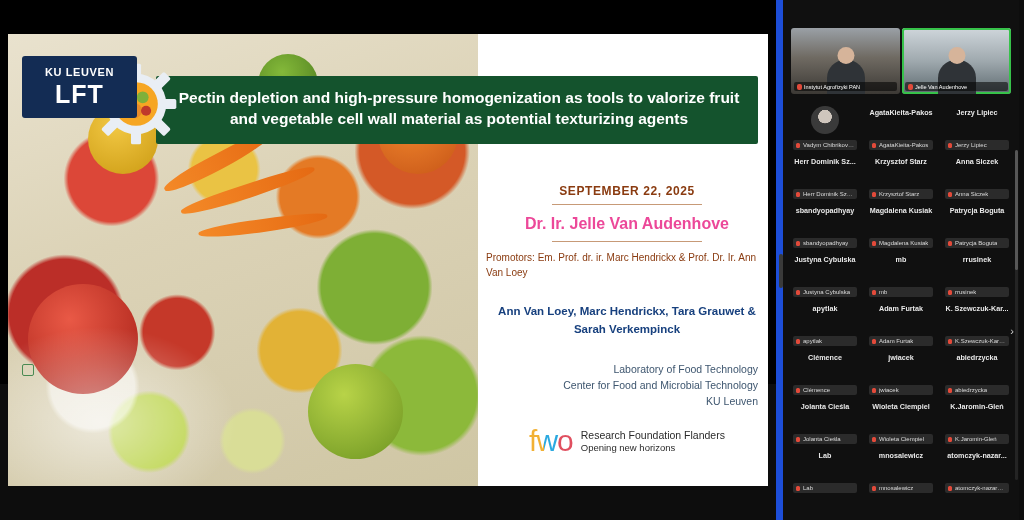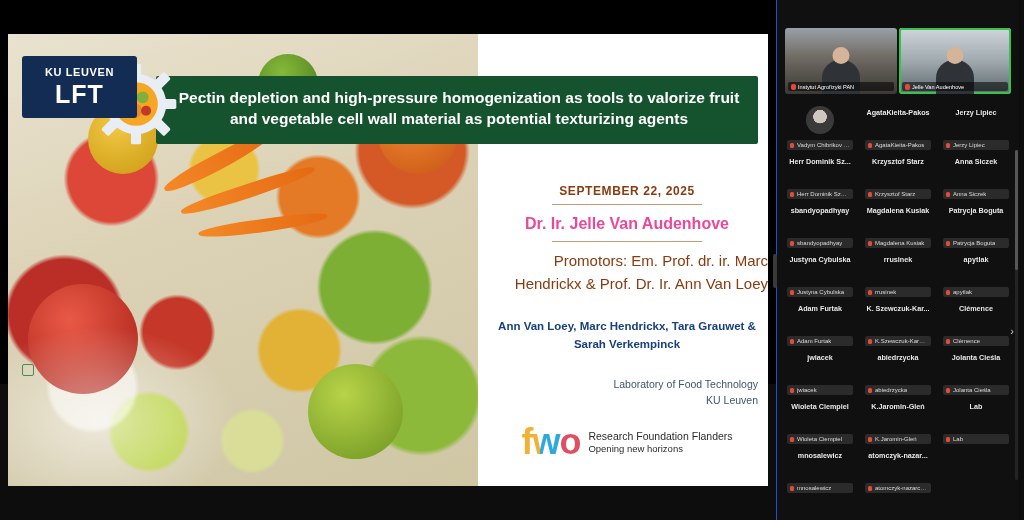--- a/index.html
+++ b/index.html
@@ -85,39 +85,39 @@
 
   .right-col { position: absolute; left: 478px; top: 0; width: 282px; height: 100%;
     display: flex; flex-direction: column; align-items: center; }
   .date {
     margin-top: 150px;
     font-size: 12px; letter-spacing: .6px; color: #8a3b10; font-weight: 700;
   }
   .rule { width: 150px; height: 1px; background: #c79a77; margin: 6px 0 10px; }
   .presenter { font-size: 16px; font-weight: 700; color: #ec4899; }
   .rule2 { width: 150px; height: 1px; background: #c79a77; margin: 8px 0 8px; }
-  .promotors { font-size: 15px; color: #8a3b10; text-align: right; line-height: 1.5; }
+  .promotors { font-size: 10px; color: #8a3b10; text-align: left; line-height: 1.5; }
   .authors { margin-top: 22px; font-size: 11.5px; font-weight: 700; color: #17407e;
     text-align: center; line-height: 1.6; }
   .affil { margin-top: 22px; font-size: 10.5px; color: #3e566f; text-align: right;
     line-height: 1.55; width: 262px; }
   .fwo { margin-top: 16px; display: flex; align-items: center; gap: 8px; width: 262px; justify-content: center;}
-  .fwo-mark { font-size: 36px; font-weight: 700; letter-spacing: -1px; line-height: 1; }
+  .fwo-mark { font-size: 30px; font-weight: 400; letter-spacing: -1px; line-height: 1; }
   .fwo-text { text-align: left; }
   .fwo-text .a { font-size: 10.5px; font-weight: 400; color: #2b2b2b; line-height: 1.25; }
   .fwo-text .b { font-size: 9.5px; color: #2b2b2b; }
 
   
   .stage-icon { position: absolute; left: 22px; bottom: 8px; width: 12px; height: 12px;
     border: 1.5px solid #2f7d3f; border-radius: 2px; opacity: .85; }
 
   
   .panel {
     width: 243px; height: 520px; background: #101010; position: relative;
-    border-left: 1px solid #1d4ed8;
+    border-left: 7px solid #1d4ed8;
   }
   .videos { display: flex; gap: 2px; padding: 28px 8px 6px 8px; }
   .vtile {
     position: relative; width: 118px; height: 66px; border-radius: 3px; overflow: hidden;
     background: #2a2a2a;
   }
   .vtile.active { outline: 2px solid #37c24a; outline-offset: -2px; }
   .v1 { background: linear-gradient(180deg,#9aa0a6 0%,#6f6a62 45%,#3c3935 100%); }
   .v2 { background: linear-gradient(180deg,#cfd6db 0%,#9fa9ae 50%,#5e6a70 100%); }
   .vperson {
@@ -228,20 +228,21 @@
 
       <div class="right-col">
         <div class="date">SEPTEMBER 22, 2025</div>
         <div class="rule"></div>
         <div class="presenter">Dr. Ir. Jelle Van Audenhove</div>
         <div class="rule2"></div>
         <div class="promotors">Promotors: Em. Prof. dr. ir. Marc Hendrickx &amp; Prof. Dr. Ir. Ann Van Loey</div>
         <div class="authors">Ann Van Loey, Marc Hendrickx, Tara Grauwet &amp; Sarah Verkempinck</div>
         <div class="affil">
           <div>Laboratory of Food Technology</div>
+          <div>Center for Food and Microbial Technology</div>
           <div>KU Leuven</div>
         </div>
         <div class="fwo">
           <span class="fwo-mark" style="background:linear-gradient(90deg,#f2b134 0 33%,#2ba9e0 33% 66%,#e04f5f 66% 100%);-webkit-background-clip:text;background-clip:text;color:transparent;">fwo</span>
           <span class="fwo-text">
             <span class="a" style="display:block">Research Foundation Flanders</span>
             <span class="b" style="display:block">Opening new horizons</span>
           </span>
         </div>
       </div>
@@ -336,20 +337,27 @@
           </div>
         </div>
         <div class="cell">
           <div class="label">Justyna Cybulska</div>
           <div class="chip">
             <span class="mic2"></span>
             <span class="nm">Justyna Cybulska</span>
           </div>
         </div>
         <div class="cell">
+          <div class="label">mb</div>
+          <div class="chip">
+            <span class="mic2"></span>
+            <span class="nm">mb</span>
+          </div>
+        </div>
+        <div class="cell">
           <div class="label">rrusinek</div>
           <div class="chip">
             <span class="mic2"></span>
             <span class="nm">rrusinek</span>
           </div>
         </div>
         <div class="cell">
           <div class="label">apytlak</div>
           <div class="chip">
             <span class="mic2"></span>

